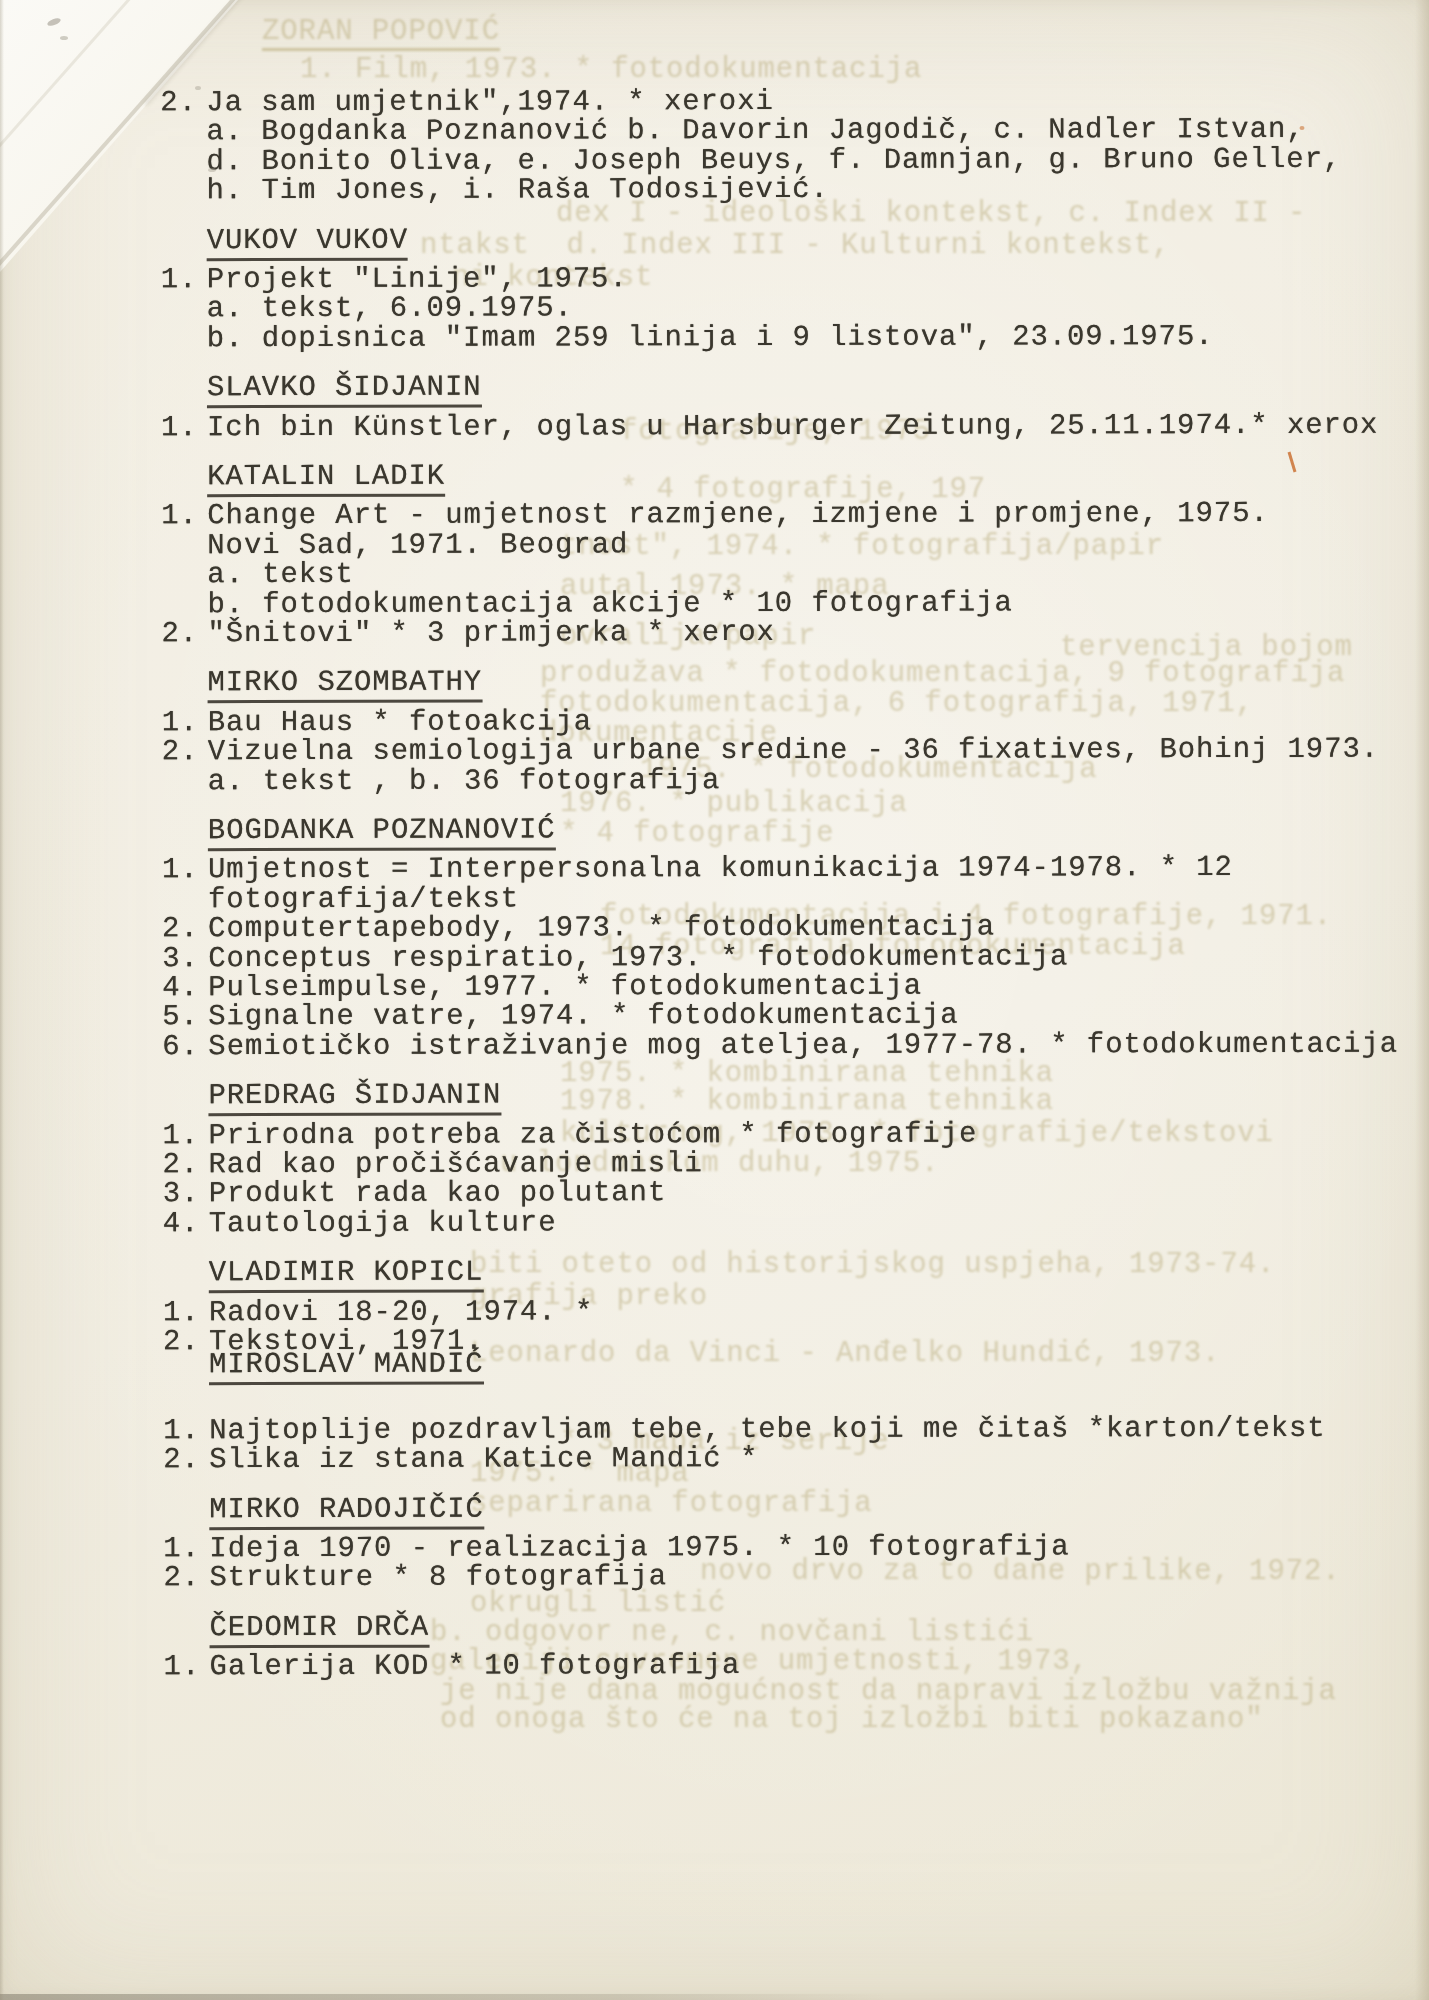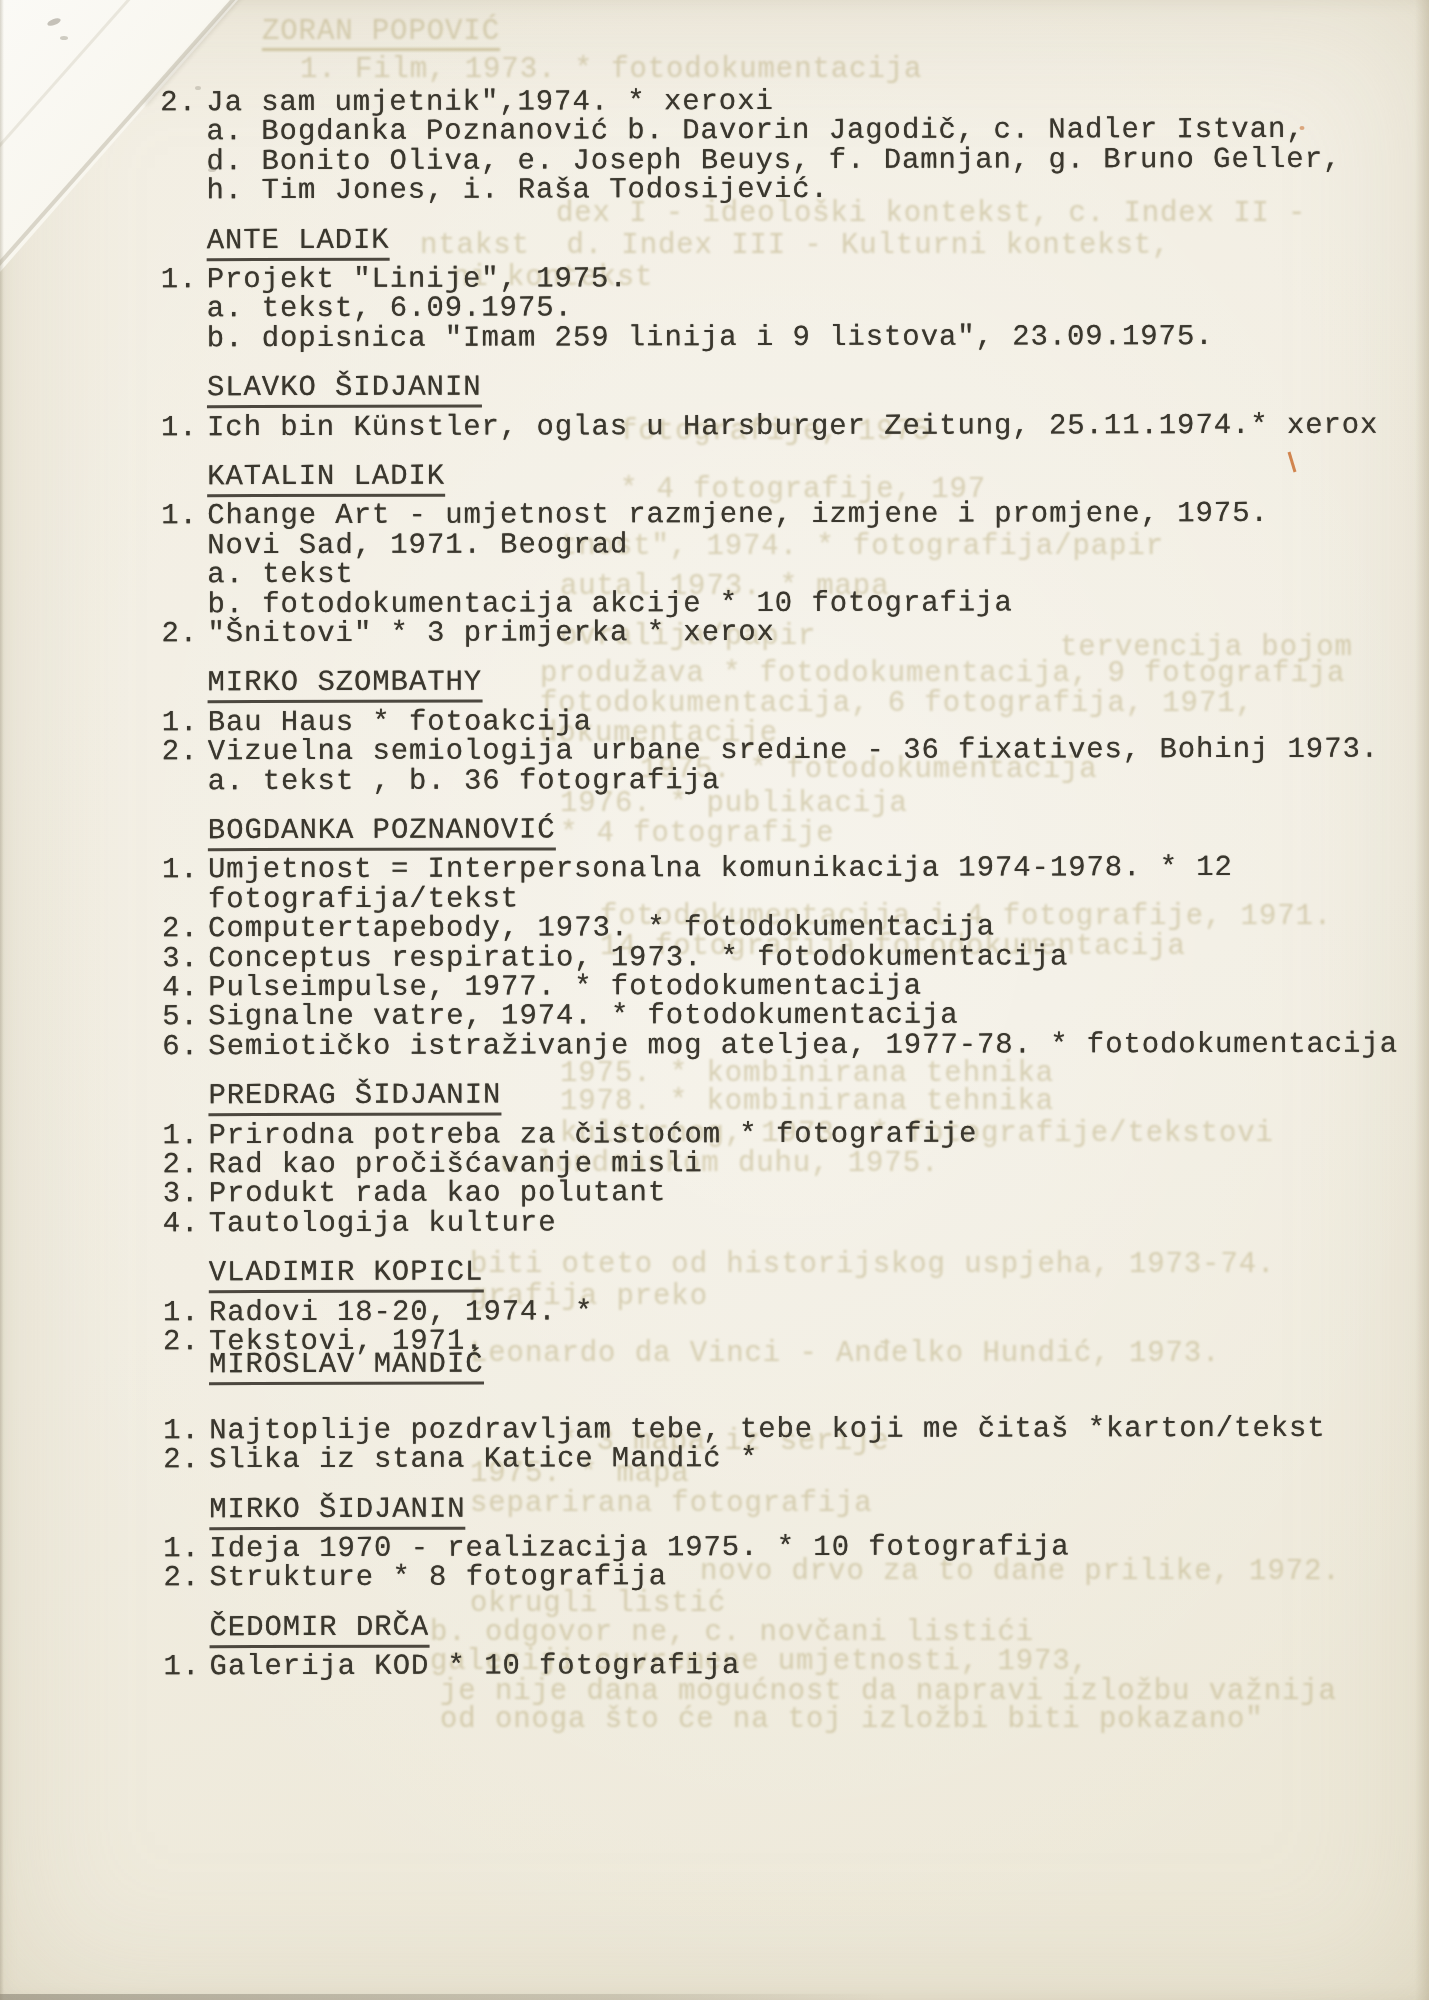--- a/index.html
+++ b/index.html
@@ -82,21 +82,21 @@
       <div class="ghost-line" style="left: 430px; top: 1616px;">b. odgovor ne, c. novčani listići</div>
       <div class="ghost-line" style="left: 430px; top: 1645px;">galeriji suvremene umjetnosti, 1973,</div>
       <div class="ghost-line" style="left: 440px; top: 1675px;">je nije dana mogućnost da napravi izložbu važnija</div>
       <div class="ghost-line" style="left: 440px; top: 1703px;">od onoga što će na toj izložbi biti pokazano"</div>
     </div>
   <div id="textlayer">
       <div class="row" style="top: 88px;"><span class="num">2.</span><span>Ja sam umjetnik",1974. * xeroxi</span></div>
       <div class="row" style="top: 117.4px;"><span class="num"></span><span>a. Bogdanka Poznanović b. Davorin Jagodič, c. Nadler Istvan,</span></div>
       <div class="row" style="top: 146.8px;"><span class="num"></span><span>d. Bonito Oliva, e. Joseph Beuys, f. Damnjan, g. Bruno Geller,</span></div>
       <div class="row" style="top: 176.2px;"><span class="num"></span><span>h. Tim Jones, i. Raša Todosijević.</span></div>
-      <div class="hdr-row" style="top: 225.6px;"><span class="hdr">ANTE LADIK</span></div>
+      <div class="hdr-row" style="top: 225.6px;"><span class="hdr">VUKOV VUKOV</span></div>
       <div class="row" style="top: 265px;"><span class="num">1.</span><span>Projekt "Linije", 1975.</span></div>
       <div class="row" style="top: 294.4px;"><span class="num"></span><span>a. tekst, 6.09.1975.</span></div>
       <div class="row" style="top: 323.8px;"><span class="num"></span><span>b. dopisnica "Imam 259 linija i 9 listova", 23.09.1975.</span></div>
       <div class="hdr-row" style="top: 373.2px;"><span class="hdr">SLAVKO ŠIDJANIN</span></div>
       <div class="row" style="top: 412.6px;"><span class="num">1.</span><span>Ich bin Künstler, oglas u Harsburger Zeitung, 25.11.1974.* xerox</span></div>
       <div class="hdr-row" style="top: 462px;"><span class="hdr">KATALIN LADIK</span></div>
       <div class="row" style="top: 501.4px;"><span class="num">1.</span><span>Change Art - umjetnost razmjene, izmjene i promjene, 1975.</span></div>
       <div class="row" style="top: 530.8px;"><span class="num"></span><span>Novi Sad, 1971. Beograd</span></div>
       <div class="row" style="top: 560.2px;"><span class="num"></span><span>a. tekst</span></div>
       <div class="row" style="top: 589.6px;"><span class="num"></span><span>b. fotodokumentacija akcije * 10 fotografija</span></div>
@@ -117,21 +117,21 @@
       <div class="row" style="top: 1120.6px;"><span class="num">1.</span><span>Prirodna potreba za čistoćom * fotografije</span></div>
       <div class="row" style="top: 1150px;"><span class="num">2.</span><span>Rad kao pročišćavanje misli</span></div>
       <div class="row" style="top: 1179.4px;"><span class="num">3.</span><span>Produkt rada kao polutant</span></div>
       <div class="row" style="top: 1208.8px;"><span class="num">4.</span><span>Tautologija kulture</span></div>
       <div class="hdr-row" style="top: 1258.2px;"><span class="hdr">VLADIMIR KOPICL</span></div>
       <div class="row" style="top: 1297.6px;"><span class="num">1.</span><span>Radovi 18-20, 1974. *</span></div>
       <div class="row" style="top: 1327px;"><span class="num">2.</span><span>Tekstovi, 1971.</span></div>
       <div class="hdr-row" style="top: 1350px;"><span class="hdr">MIROSLAV MANDIĆ</span></div>
       <div class="row" style="top: 1415.8px;"><span class="num">1.</span><span>Najtoplije pozdravljam tebe, tebe koji me čitaš *karton/tekst</span></div>
       <div class="row" style="top: 1445.2px;"><span class="num">2.</span><span>Slika iz stana Katice Mandić *</span></div>
-      <div class="hdr-row" style="top: 1494.6px;"><span class="hdr">MIRKO ŠIDJANIN</span></div>
+      <div class="hdr-row" style="top: 1494.6px;"><span class="hdr">MIRKO RADOJIČIĆ</span></div>
       <div class="row" style="top: 1534px;"><span class="num">1.</span><span>Ideja 1970 - realizacija 1975. * 10 fotografija</span></div>
       <div class="row" style="top: 1563.4px;"><span class="num">2.</span><span>Strukture * 8 fotografija</span></div>
       <div class="hdr-row" style="top: 1612.8px;"><span class="hdr">ČEDOMIR DRČA</span></div>
       <div class="row" style="top: 1652.2px;"><span class="num">1.</span><span>Galerija KOD * 10 fotografija</span></div>
     </div>
 
   <svg class="marks" width="1429" height="2000" viewBox="0 0 1429 2000">
     <line x1="238" y1="-6" x2="-8" y2="272" stroke="#b4ad99" stroke-width="4" opacity="0.45"></line>
     <line x1="132" y1="-4" x2="-6" y2="152" stroke="#c4bdaa" stroke-width="3" opacity="0.30"></line>
     <ellipse cx="54" cy="22" rx="7" ry="3" fill="#8f8a7c" opacity="0.5" transform="rotate(-20 54 22)"></ellipse>

